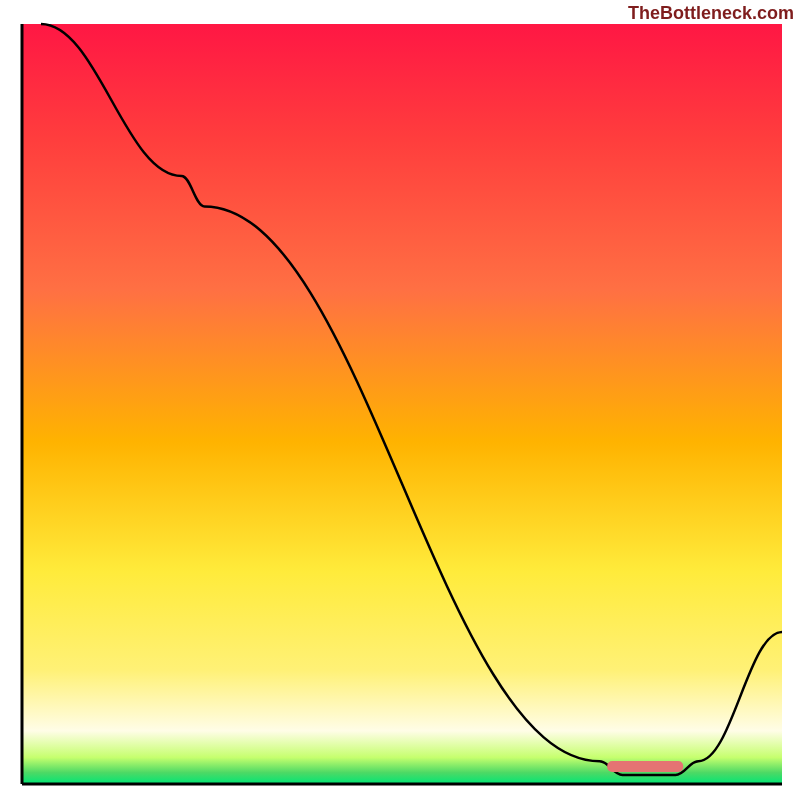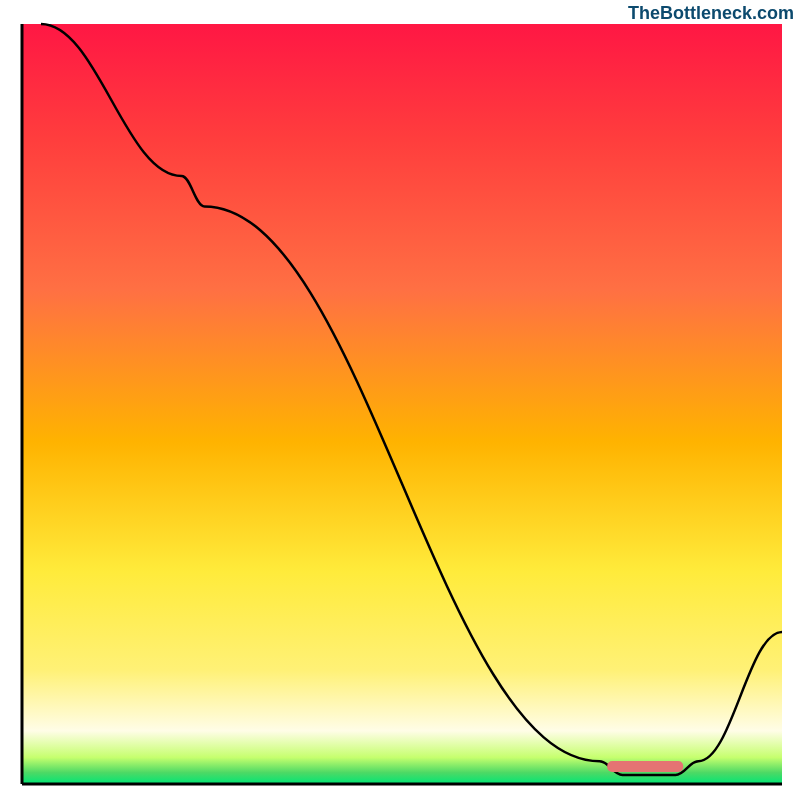--- a/index.html
+++ b/index.html
@@ -10,21 +10,21 @@
     position: relative;
     font-family: Arial, sans-serif;
     background: #ffffff;
   }
   .watermark {
     position: absolute;
     top: 3px;
     right: 6px;
     font-size: 18px;
     font-weight: bold;
-    color: #0c4a6e;
+    color: #7f1d1d;
     z-index: 10;
   }
   .chart-container {
     position: absolute;
     top: 0;
     left: 0;
     width: 800px;
     height: 800px;
   }
   svg {

